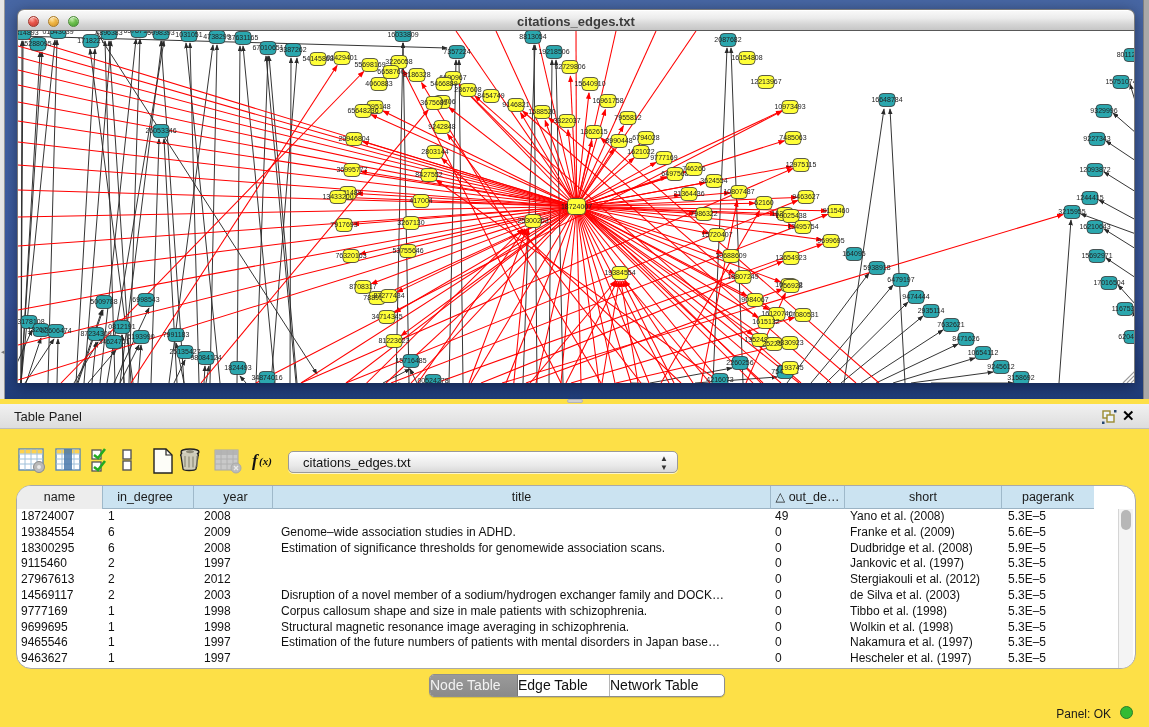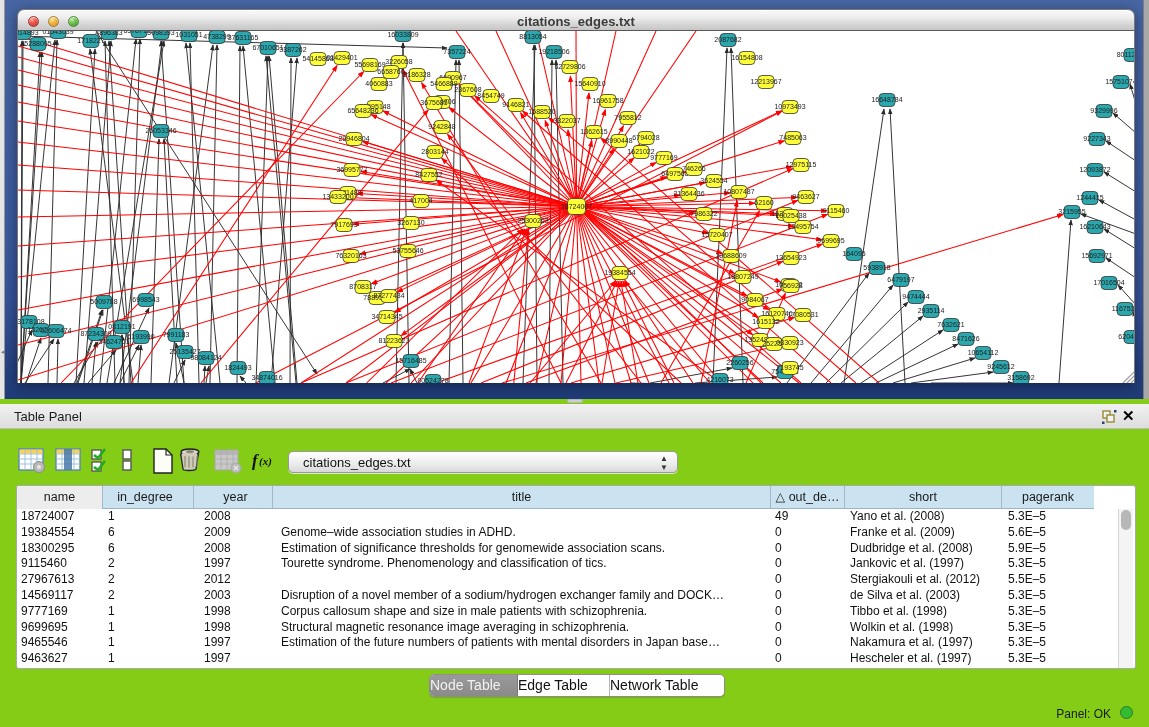--- a/index.html
+++ b/index.html
@@ -12,33 +12,33 @@
 #titlebar{position:absolute;left:0;top:0;width:100%;height:22px;border-radius:7px 7px 0 0;
   background:linear-gradient(#fafafa,#ececec 40%,#d6d6d6 70%,#c6c6c6);border:1px solid #7a7a7a;border-bottom:1px solid #585858;box-shadow:inset 0 1px 0 #fff}
 #title{position:absolute;width:100%;text-align:center;top:4px;font-size:13px;font-weight:bold;color:#3c3c3c}
 .tl{position:absolute;top:5.5px;width:11px;height:11px;border-radius:50%;box-shadow:inset 0 1px 1px rgba(255,255,255,.8)}
 #tlr{left:10px;background:radial-gradient(circle at 35% 30%,#ffaaa2,#e8554a 40%,#c0392f);border:1px solid #a03229}
 #tly{left:30px;background:radial-gradient(circle at 35% 30%,#ffe3a0,#efb644 40%,#d28f24);border:1px solid #aa7a22}
 #tlg{left:49.5px;background:radial-gradient(circle at 35% 30%,#c2ecaa,#6fc04f 40%,#3f9a2e);border:1px solid #4a8a34}
 #gcanvas{position:absolute;left:0;top:22px;width:1118px;height:352px;background:#fff;
   border-left:1px solid #7a7a7a;border-right:1px solid #7a7a7a;overflow:hidden}
 #collapsearrow{position:absolute;left:1px;top:348px;font-size:7px;color:#777}
-#panel{position:absolute;left:0;top:399px;width:1149px;height:328px;background:#84cc16}
+#panel{position:absolute;left:0;top:399px;width:1149px;height:328px;background:#fde047}
 #ptophandle{position:absolute;left:567px;top:0px;width:16px;height:4px;background:#cfcfcf;border-radius:2px;border:1px solid #b5b5b5}
 #phead{position:absolute;left:0;top:5px;width:1149px;height:25px;
   background:linear-gradient(#f1f1f1,#dddddd);border-bottom:1px solid #bdbdbd}
 #phead span{position:absolute;left:14px;top:5px;font-size:13px;color:#1c1c1c}
 #fico{position:absolute;left:1102px;top:6px;width:15px;height:14px}
 #xico{position:absolute;left:1122px;top:3px;font-size:15px;font-weight:bold;color:#000}
 #combo{position:absolute;left:288px;top:52px;width:390px;height:22px;border:1px solid #9a9a9a;border-radius:5px;
   background:linear-gradient(#ffffff,#e8e8e8 70%,#d8d8d8);box-shadow:0 1px 0 rgba(255,255,255,.7)}
 #combo span{position:absolute;left:14px;top:3px;font-size:13px;color:#111}
 #combo .arr{position:absolute;right:9px;top:2px;font-size:8px;color:#333;line-height:9px}
 #tablebox{position:absolute;left:16px;top:86px;width:1120px;height:184px;background:#fff;
-  border:1px solid #a9a9a9;border-radius:3px;overflow:hidden}
+  border:1px solid #a9a9a9;border-radius:15px;overflow:hidden}
 #thead{position:absolute;left:0;top:0;width:1077px;height:23px;background:#cbe3f1;border-bottom:1px solid #9bb3c4}
 .th{position:absolute;top:0;height:23px;font-size:12.5px;color:#1a1a1a;text-align:center;line-height:23px;
   border-right:1px solid #9fb9ca}
 #tbody{position:absolute;left:0;top:23px;width:1077px}
 .tr{position:relative;height:15.8px;white-space:nowrap}
 .c{position:absolute;top:0;font-size:12px;color:#111;overflow:hidden}
 .c0{left:4px;width:82px} .c1{left:91px;width:92px} .c2{left:187px;width:82px}
 .c3{left:264px;width:486px} .c4{left:758px;width:66px} .c5{left:833px;width:150px}
 .c6{left:991px;width:85px}
 #vscroll{position:absolute;right:2px;top:23px;width:15px;height:160px;background:#f4f4f4;border-left:1px solid #d5d5d5}
@@ -673,21 +673,20 @@
             <div class="c c2">2008</div>
             <div class="c c3">Estimation of significance thresholds for genomewide association scans.</div>
             <div class="c c4">0</div>
             <div class="c c5">Dudbridge et al. (2008)</div>
             <div class="c c6">5.9E–5</div>
           </div>
           <div class="tr">
             <div class="c c0">9115460</div>
             <div class="c c1">2</div>
             <div class="c c2">1997</div>
-            <div class="c c3">Tourette syndrome. Phenomenology and classification of tics.</div>
             <div class="c c4">0</div>
             <div class="c c5">Jankovic et al. (1997)</div>
             <div class="c c6">5.3E–5</div>
           </div>
           <div class="tr">
             <div class="c c0">27967613</div>
             <div class="c c1">2</div>
             <div class="c c2">2012</div>
             <div class="c c4">0</div>
             <div class="c c5">Stergiakouli et al. (2012)</div>

